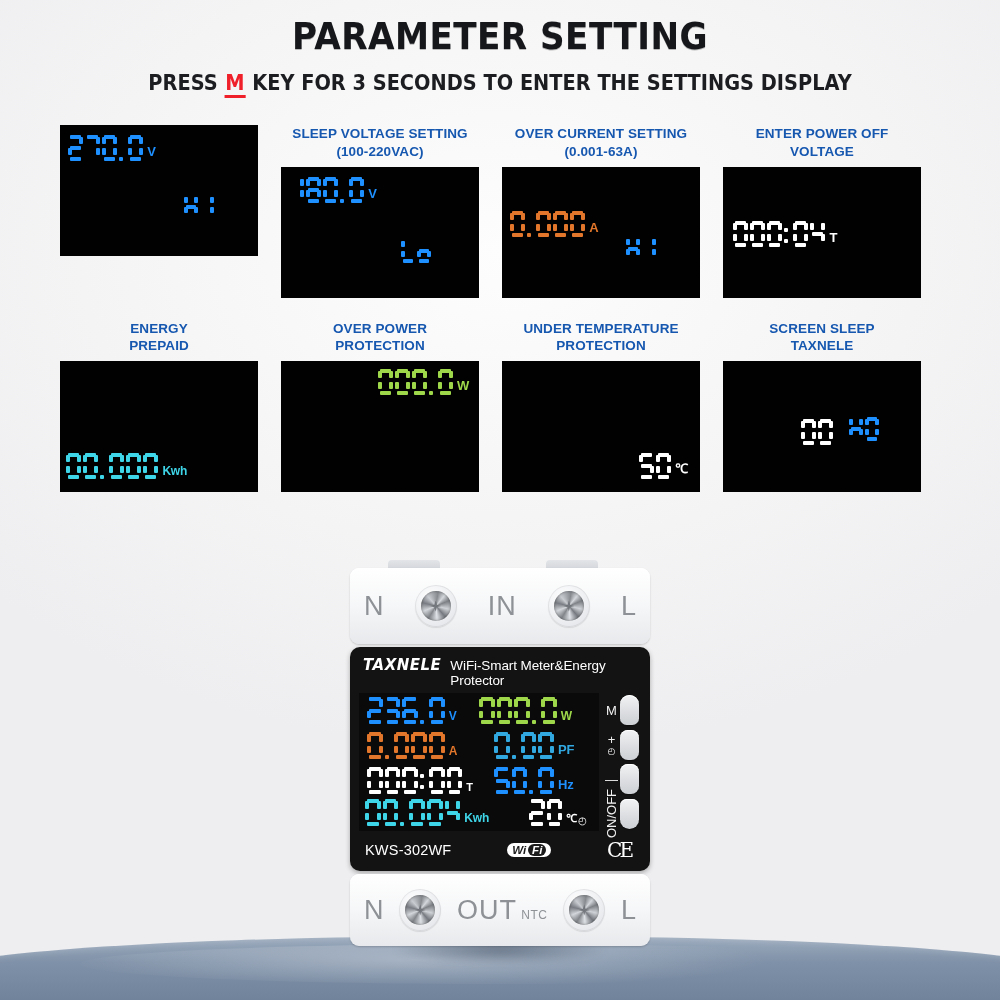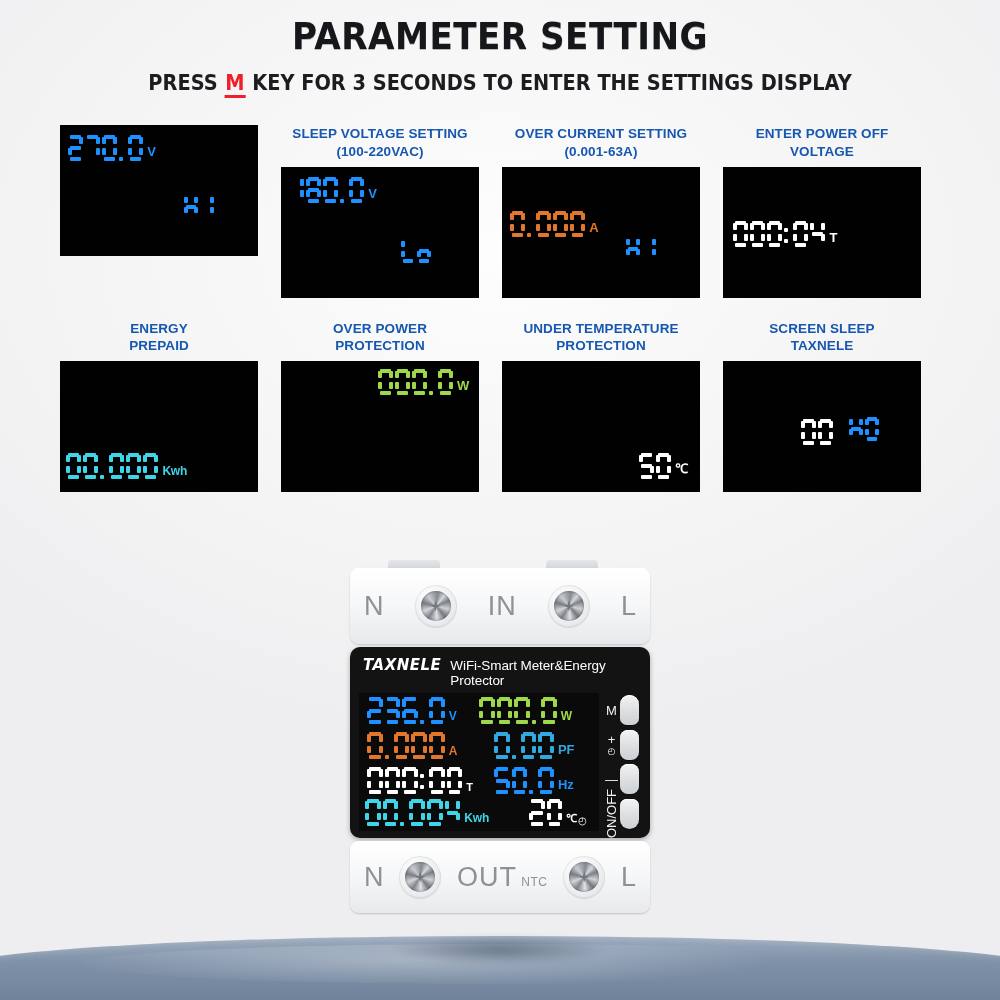--- a/index.html
+++ b/index.html
@@ -1010,20 +1010,28 @@
             <span class="pbtn"></span>
           </div>
           <div class="btn-wrap">
             <span class="btn-lbl rot">
               <span class="t">ON/OFF</span>
             </span>
             <span class="pbtn bot"></span>
           </div>
         </div>
     </div>
+    <div id="model-row">
+      <span id="model-name">KWS-302WF</span>
+      <span id="wifi-badge">
+        <span class="w1">Wi</span>
+        <span class="w2">Fi</span>
+      </span>
+      <span id="ce-mark">CE</span>
+    </div>
   </div>
 
   <div class="term-block" id="term-bottom">
     <span class="term-letter">N</span>
     <span class="screw"></span>
     <span class="term-mid">
       <span class="big">OUT</span>
       <span class="small">NTC</span>
     </span>
     <span class="screw"></span>

